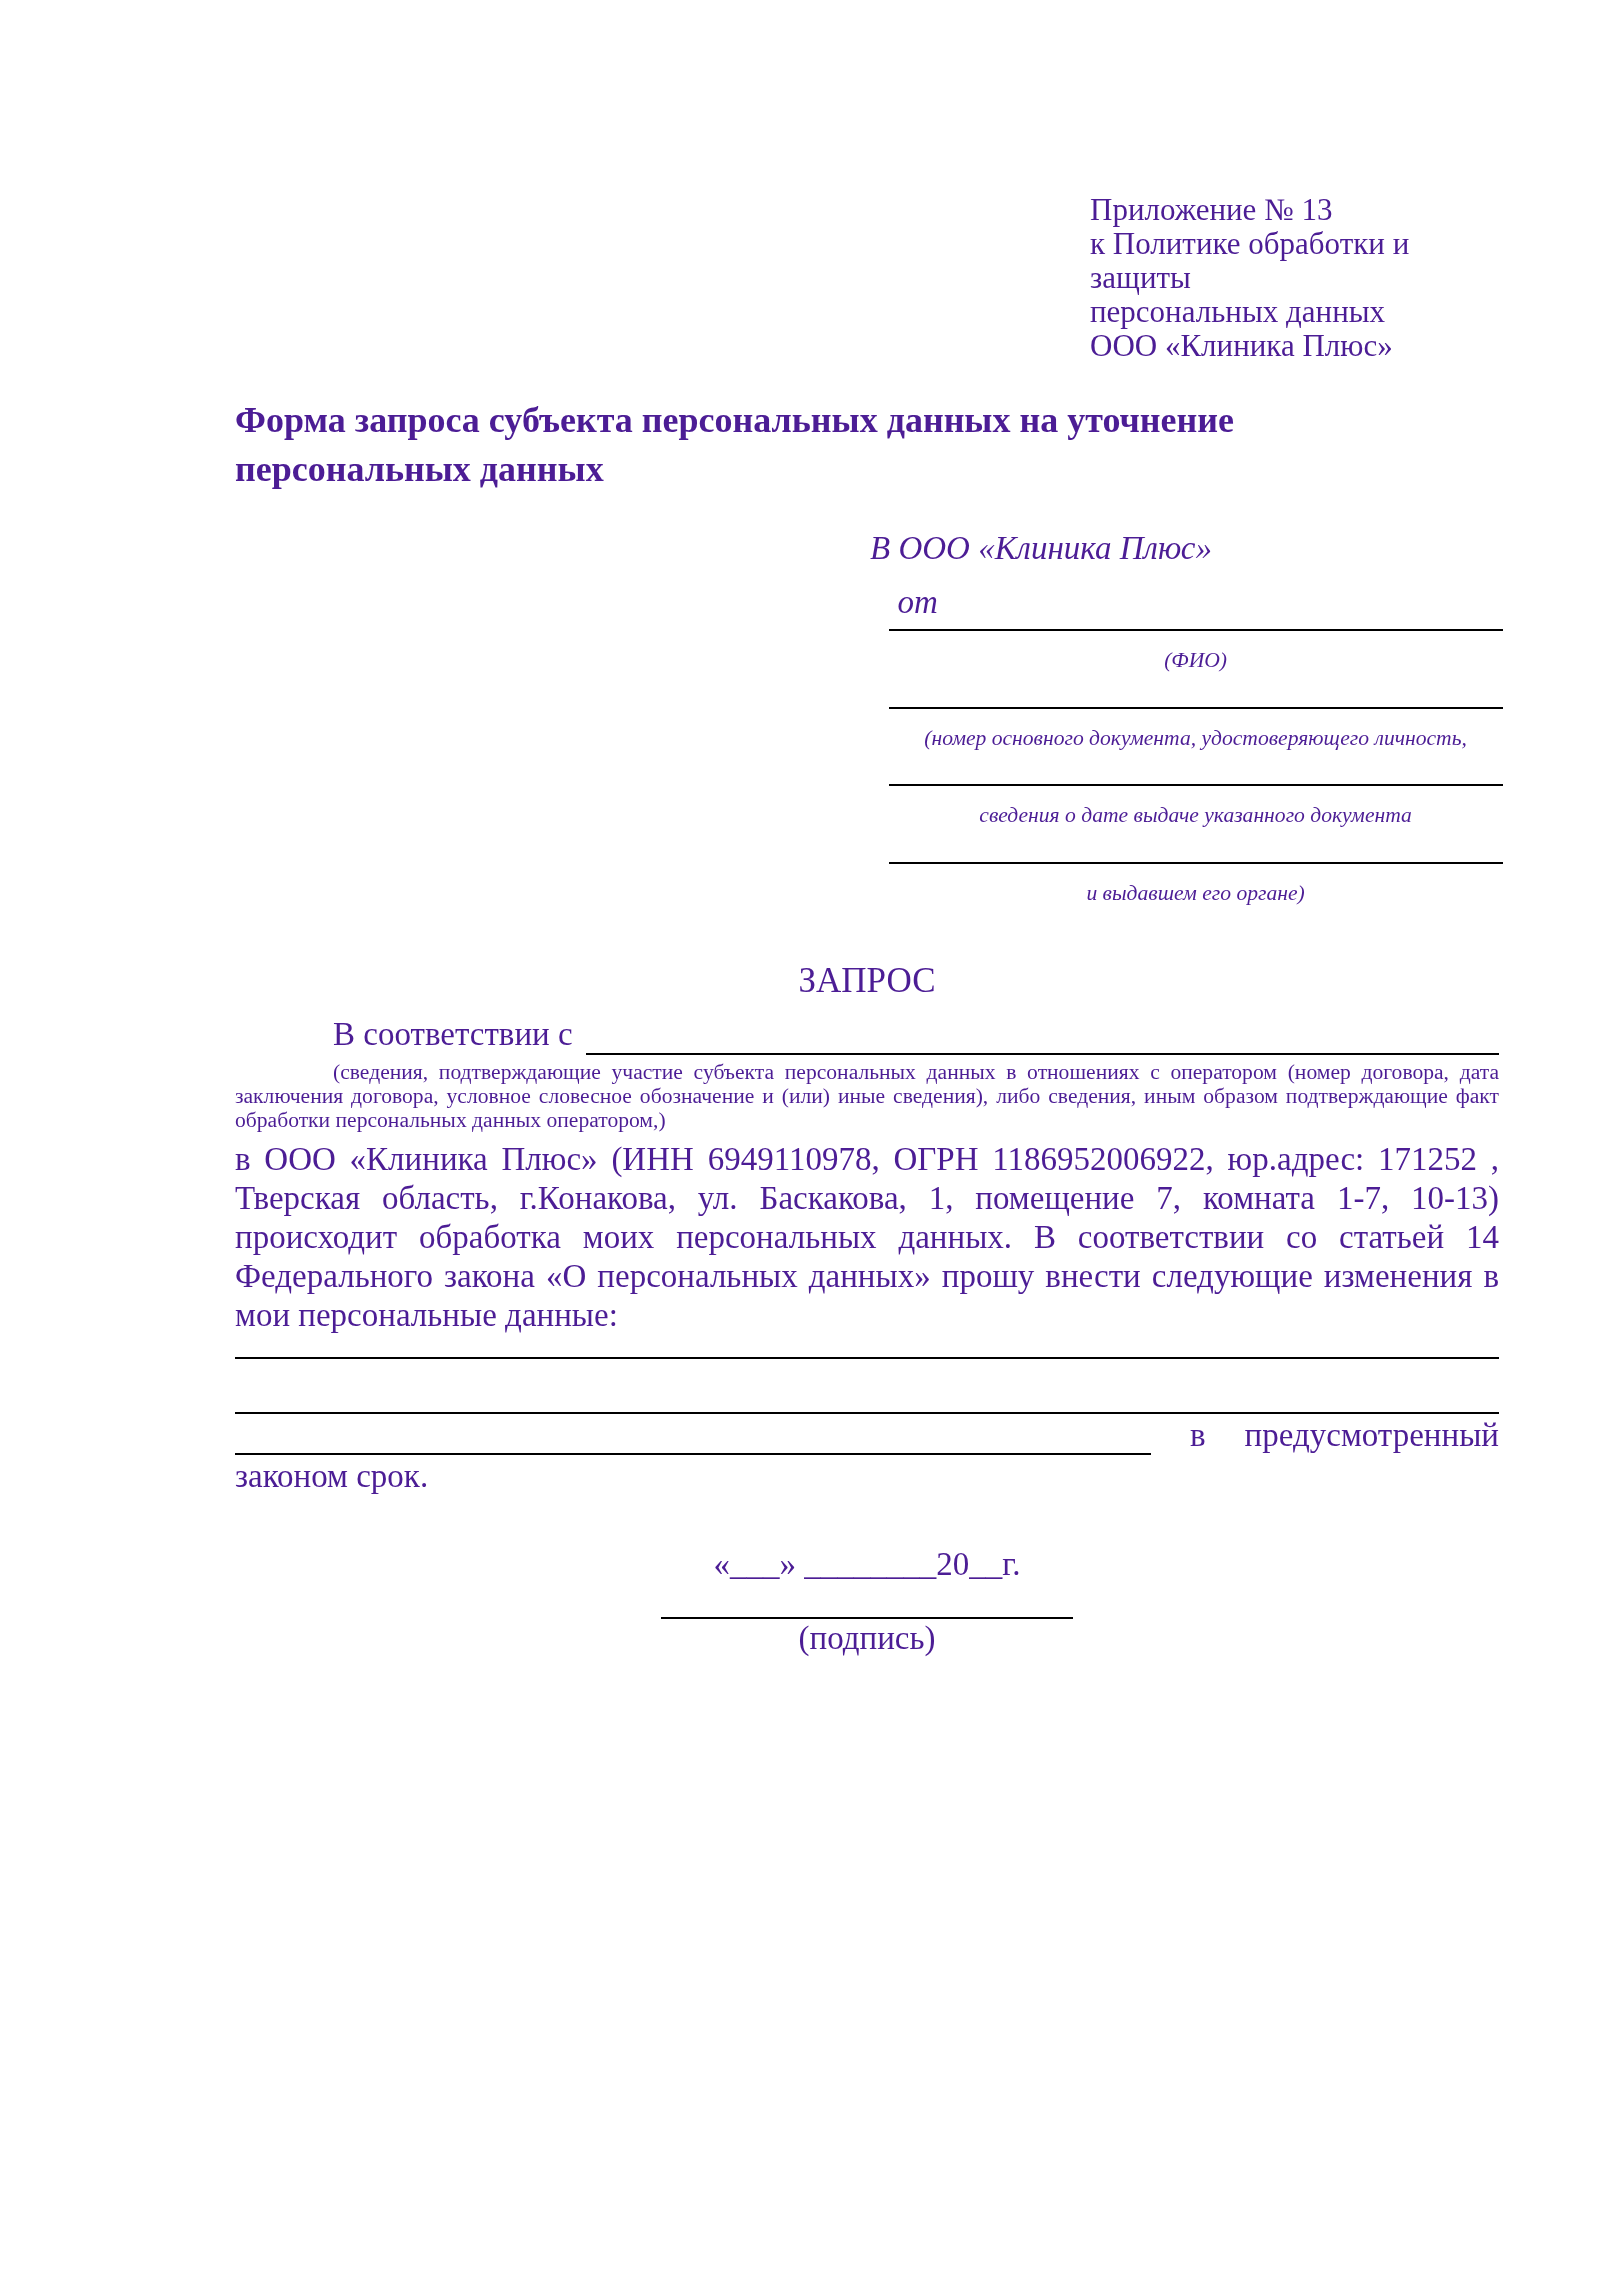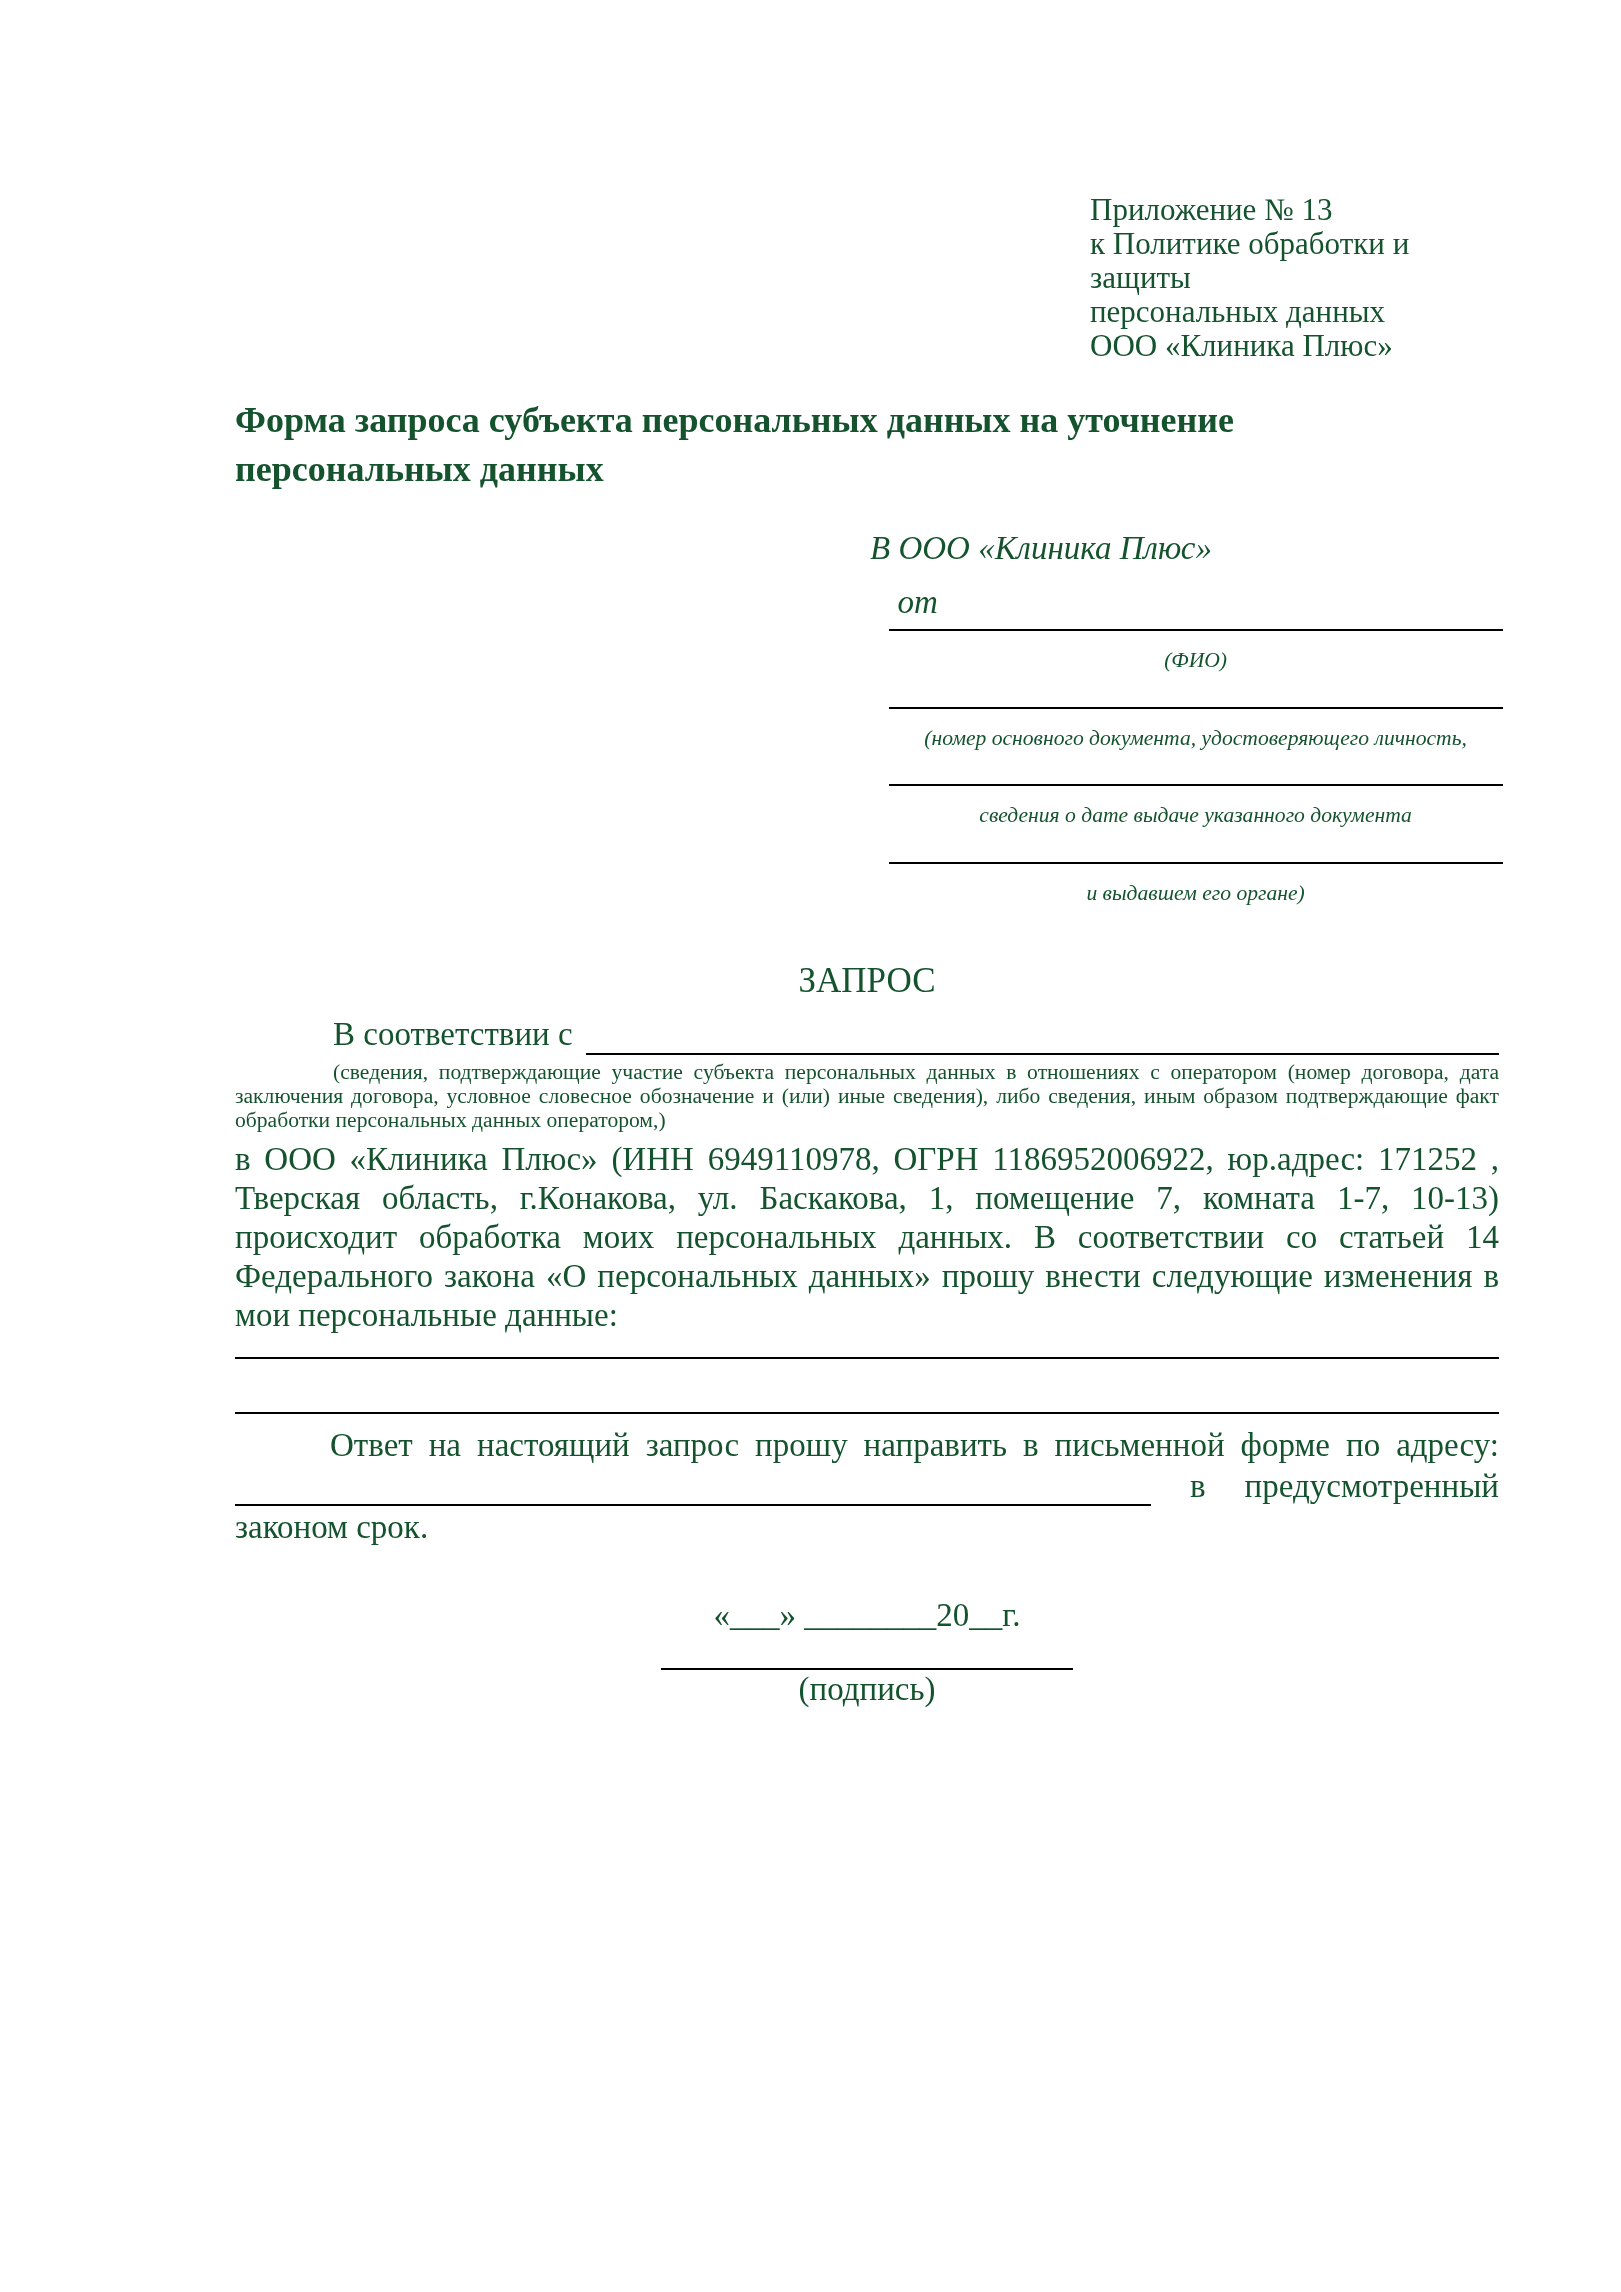--- a/index.html
+++ b/index.html
@@ -1,21 +1,21 @@
 <!DOCTYPE html>
 <html><head>
 <meta charset="utf-8">
 <style>
   html, body { margin: 0; padding: 0; background: #ffffff; }
   .page {
     position: relative;
     width: 1621px;
     height: 2293px;
     background: #ffffff;
-    color: #14532d;
+    color: #4c1d95;
     font-family: "Liberation Serif", serif;
     font-size: 33px;
     overflow: hidden;
   }
   .content {
     position: absolute;
     left: 235px;
     top: 193px;
     width: 1264px;
   }
@@ -124,21 +124,20 @@
       <span class="blank"></span>
     </div>
 
     <div class="footnote">(сведения, подтверждающие участие субъекта персональных данных в отношениях с оператором (номер договора, дата заключения договора, условное словесное обозначение и (или) иные сведения), либо сведения, иным образом подтверждающие факт обработки персональных данных оператором,)</div>
 
     <div class="body-text">в ООО «Клиника Плюс» (ИНН 6949110978, ОГРН 1186952006922, юр.адрес: 171252 , Тверская область, г.Конакова, ул. Баскакова, 1, помещение 7, комната 1-7, 10-13) происходит обработка моих персональных данных. В соответствии со статьей 14 Федерального закона «О персональных данных» прошу внести следующие изменения в мои персональные данные:</div>
 
     <div class="rule rule-1"></div>
     <div class="rule rule-2"></div>
 
-    <div class="reply-1">Ответ на настоящий запрос прошу направить в письменной форме по адресу:</div>
     <div class="reply-2">
       <span class="blank"></span>
       <span>в</span>
       <span>предусмотренный</span>
     </div>
     <div class="reply-3">законом срок.</div>
 
     <div class="sig-row">
       <span class="date">«___» ________20__г.</span>
       <span class="spacer"></span>

